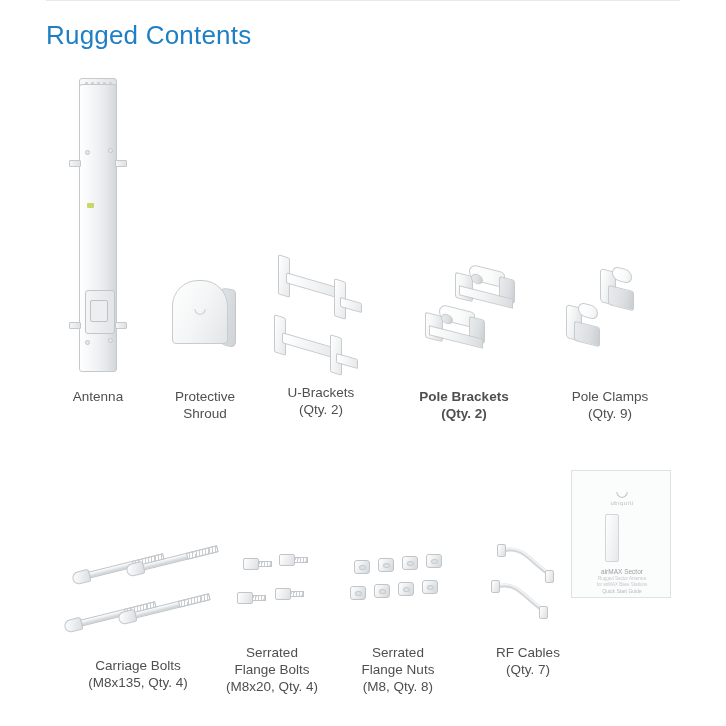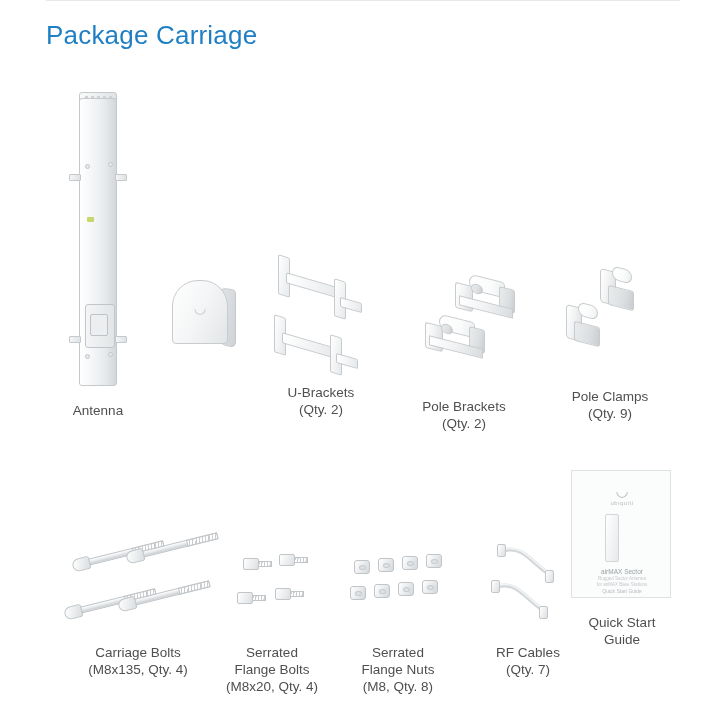--- a/index.html
+++ b/index.html
@@ -327,23 +327,23 @@
     background: #e6e8ea;
   }
 </style>
 </head>
 <body>
 
 <div class="page">
 
   <div class="topline"></div>
 
-  <div class="page-title">Package Carriage</div>
-
-  <div class="item" style="left:38px; top:92px; width:120px;">
+  <div class="page-title">Rugged Contents</div>
+
+  <div class="item" style="left:38px; top:78px; width:120px;">
     <div class="art" id="antenna-art">
       <div class="ant-top">
         <div class="ant-slot" style="left:5px;"></div>
         <div class="ant-slot" style="left:11px;"></div>
         <div class="ant-slot" style="left:17px;"></div>
         <div class="ant-slot" style="left:23px;"></div>
         <div class="ant-slot" style="left:29px;"></div>
       </div>
       <div class="ant-body"></div>
       <div class="ant-tab" style="left:6px; top:82px;"></div>
@@ -360,20 +360,22 @@
     </div>
     <div class="caption" style="margin-top:10px;">Antenna</div>
   </div>
 
   <div class="item" style="left:150px; top:78px; width:110px;">
     <div class="art" id="shroud-art">
       <div class="shr-side"></div>
       <div class="shr-main"></div>
       <div class="shr-logo">◡</div>
     </div>
+    <div class="caption" style="margin-top:10px;">Protective
+Shroud</div>
   </div>
 
   <div class="item" style="left:262px; top:78px; width:118px;">
     <div class="art" id="ubr-art">
 
       <div class="ub" style="left:12px; top:178px;">
         <div class="arm" style="left:0; top:0; width:12px; height:40px; transform: skewY(16deg);"></div>
         <div class="arm" style="left:8px; top:24px; width:54px; height:11px; transform: skewY(16deg);"></div>
         <div class="arm" style="left:56px; top:24px; width:12px; height:38px; transform: skewY(16deg);"></div>
         <div class="arm" style="left:62px; top:44px; width:22px; height:10px; transform: skewY(16deg);"></div>
@@ -383,21 +385,21 @@
         <div class="arm" style="left:0; top:0; width:12px; height:38px; transform: skewY(16deg);"></div>
         <div class="arm" style="left:8px; top:24px; width:54px; height:11px; transform: skewY(16deg);"></div>
         <div class="arm" style="left:56px; top:20px; width:12px; height:38px; transform: skewY(16deg);"></div>
         <div class="arm" style="left:62px; top:40px; width:22px; height:10px; transform: skewY(16deg);"></div>
       </div>
     </div>
     <div class="caption" style="margin-top:6px;">U-Brackets
 (Qty. 2)</div>
   </div>
 
-  <div class="item" style="left:400px; top:88px; width:128px;">
+  <div class="item" style="left:400px; top:78px; width:128px;font-weight:bold;">
     <div class="art" id="pbr-art">
 
       <div style="position:absolute; left:46px; top:190px;">
         <div class="pc" style="left:0; top:6px; width:18px; height:26px; border-radius:3px; transform:skewY(14deg);"></div>
         <div class="pc lt" style="left:14px; top:0px; width:36px; height:16px; border-radius:8px 4px 4px 8px; transform:skewY(14deg);"></div>
         <div class="pc dk" style="left:44px; top:10px; width:16px; height:24px; border-radius:3px; transform:skewY(14deg);"></div>
         <div class="pc" style="left:4px; top:24px; width:54px; height:10px; transform:skewY(14deg);"></div>
         <div class="pc dk" style="left:16px; top:6px; width:12px; height:10px; border-radius:50%; transform:skewY(14deg);"></div>
       </div>
 
@@ -425,21 +427,21 @@
       <div style="position:absolute; left:8px; top:228px;">
         <div class="pc" style="left:0; top:0; width:16px; height:34px; border-radius:4px; transform:skewY(14deg);"></div>
         <div class="pc lt" style="left:12px; top:-2px; width:20px; height:14px; border-radius:8px; transform:skewY(14deg);"></div>
         <div class="pc dk" style="left:8px; top:18px; width:26px; height:20px; border-radius:3px; transform:skewY(14deg);"></div>
       </div>
     </div>
     <div class="caption" style="margin-top:10px;">Pole Clamps
 (Qty. 9)</div>
   </div>
 
-  <div class="item" style="left:58px; top:530px; width:160px;">
+  <div class="item" style="left:58px; top:543px; width:160px;">
     <div class="art" id="cbolt-art">
       <div class="bolt" style="left:8px; top:30px; transform: rotate(-14deg);">
         <div class="shaft"></div>
           <div class="thread"></div>
           <div class="head"></div>
       </div>
       <div class="bolt" style="left:62px; top:22px; transform: rotate(-14deg);">
         <div class="shaft"></div>
           <div class="thread"></div>
           <div class="head"></div>
@@ -526,17 +528,15 @@
     <div class="art" id="qsg-art">
       <div class="qsg-cover"></div>
       <div class="qsg-logo">◡</div>
       <div class="qsg-brand">ubiquiti</div>
       <div class="qsg-prod"></div>
       <div class="qsg-model">airMAX Sector</div>
       <div class="qsg-sub" style="white-space:pre-line;">Rugged Sector Antenna
 for airMAX Base Stations</div>
       <div class="qsg-foot">Quick Start Guide</div>
     </div>
-    <div class="caption" style="margin-top:14px;">Quick Start
-Guide</div>
   </div>
 
 </div>
 
 </body></html>

